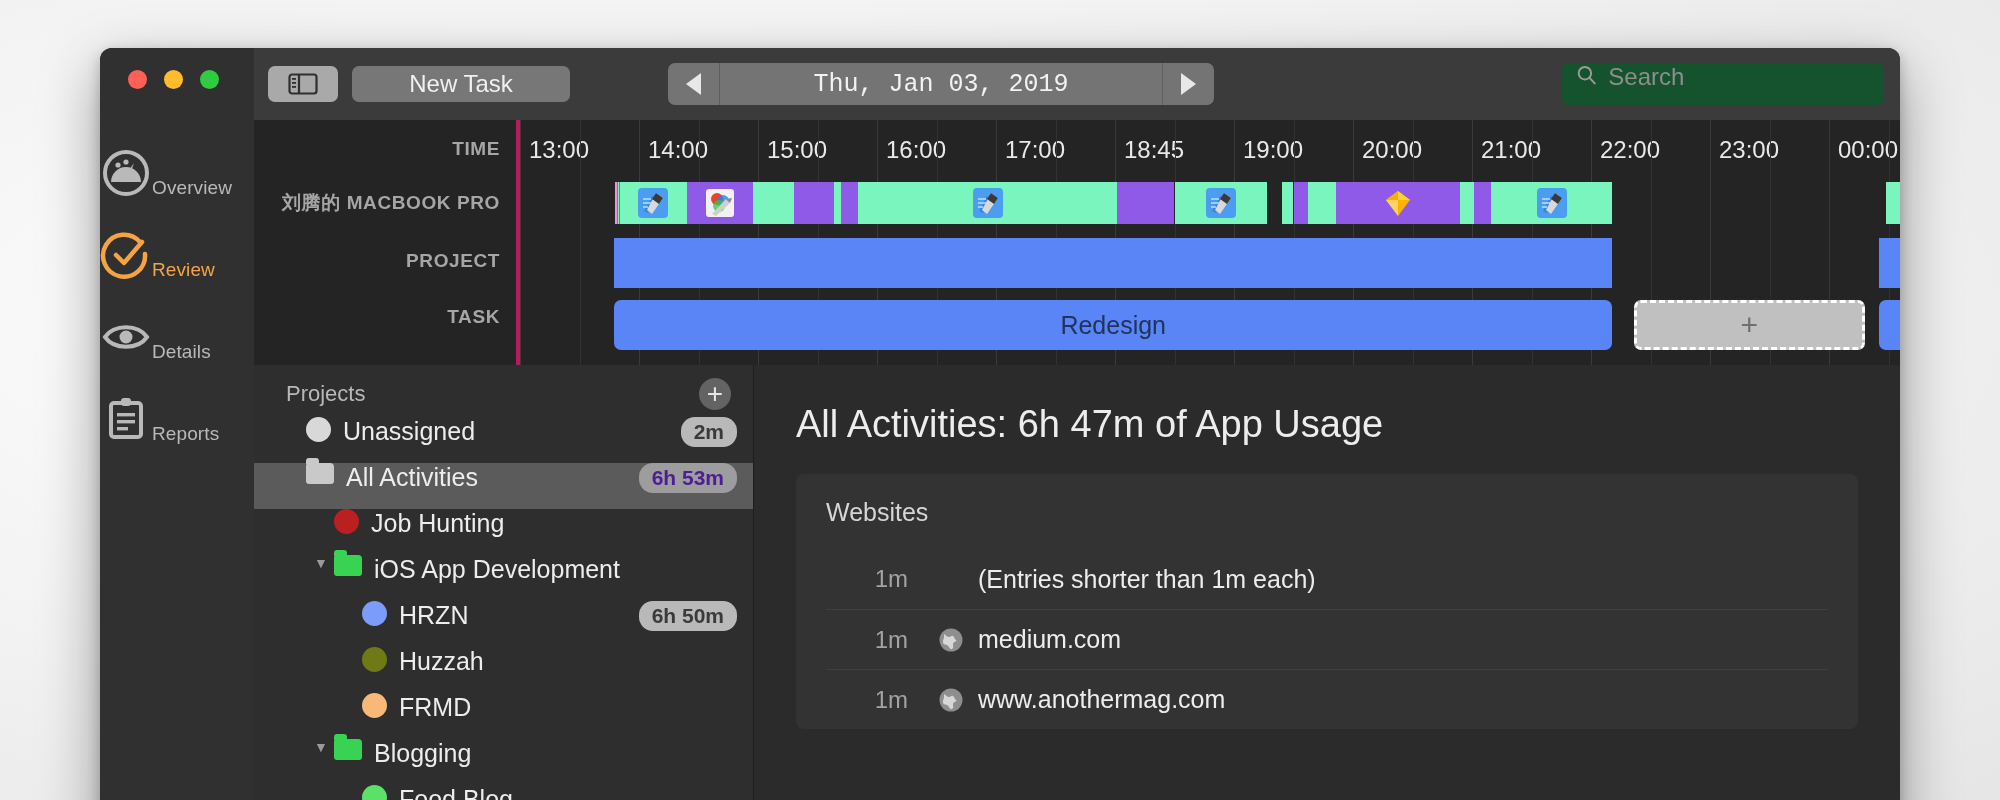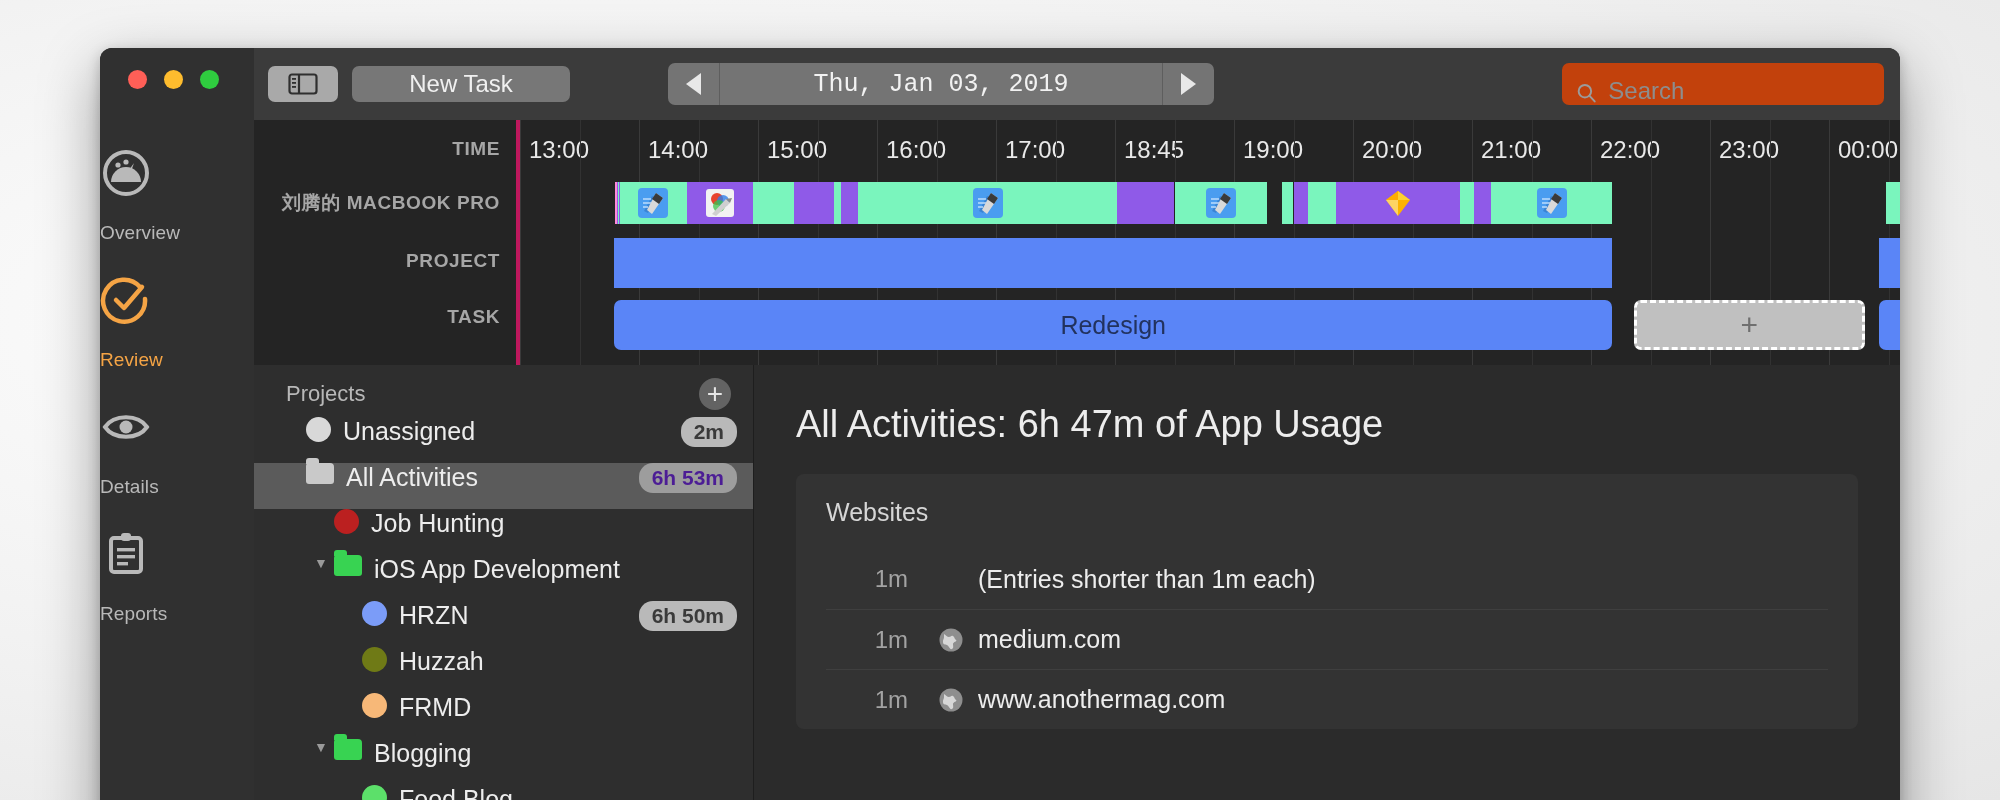--- a/index.html
+++ b/index.html
@@ -37,25 +37,24 @@
   }
   .traffic {
     width: 100%;
     display: flex; gap: 17px;
     padding-left: 28px;
     margin-bottom: 44px;
   }
   .light { width: 19px; height: 19px; border-radius: 50%; }
   .rail-item {
     width: 100%;
-    display: flex; flex-direction: column;
-    align-items: flex-start;
+    display: flex; flex-direction: row;
+    align-items: flex-end;
     padding: 14px 0 16px;
     color: #b9b9b9;
-    gap: 16px;
   }
   .rail-item.active { color: #f5a445; }
   .rail-icon { width: 52px; height: 52px; display: block; }
   .rail-label { font-size: 19px; margin-top: 7px; letter-spacing: .1px; }
 
   
   #body { flex: 1; display: flex; flex-direction: column; min-width: 0; }
 
   
   #toolbar {
@@ -93,22 +92,22 @@
   .tri { width: 0; height: 0; }
   .tri.left  { border-top: 11px solid transparent; border-bottom: 11px solid transparent; border-right: 15px solid #e8e8e8; }
   .tri.right { border-top: 11px solid transparent; border-bottom: 11px solid transparent; border-left: 15px solid #e8e8e8; }
   #date-label {
     width: 442px; text-align: center;
     color: #f2f2f2; font-size: 25px;
   }
   #search-wrap { margin-left: auto; }
   #search-box {
     width: 322px; height: 42px;
-    background: #c2410c; border-radius: 7px;
-    display: flex; align-items: flex-end; gap: 11px;
+    background: #14532d; border-radius: 7px;
+    display: flex; align-items: flex-start; gap: 11px;
     padding: 0 14px;
   }
   #search-box input {
     background: transparent; border: none; outline: none;
     color: #e8e8e8; font-size: 24px;
     font-family: "Liberation Sans", sans-serif;
     width: 100%;
   }
   #search-box input::placeholder { color: #8d8d8d; }
 

